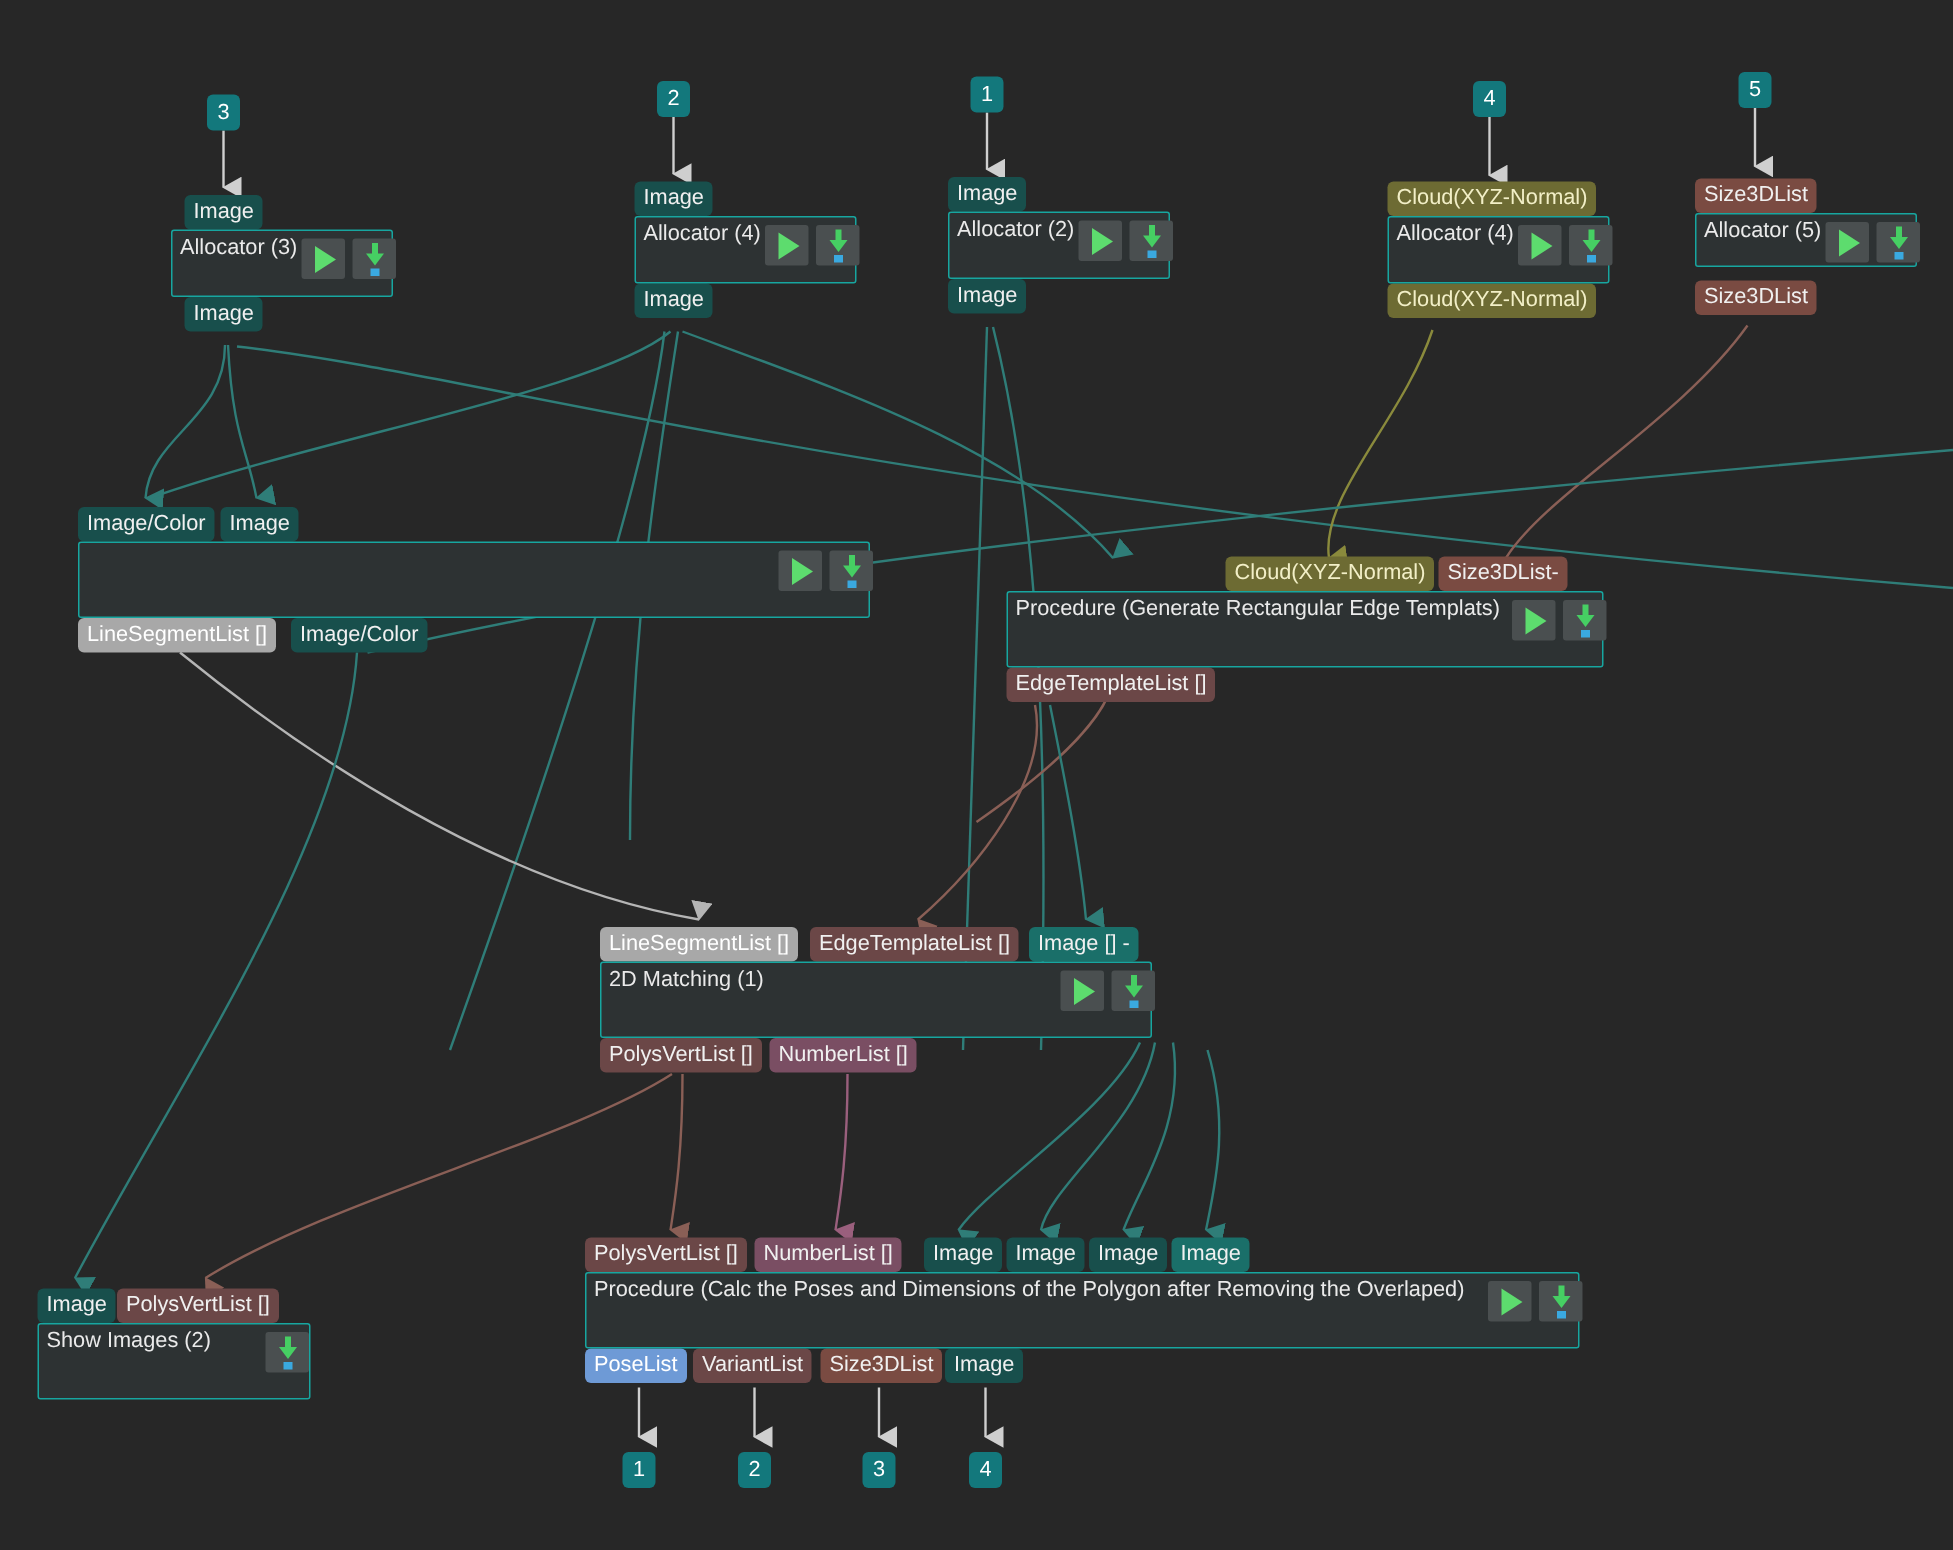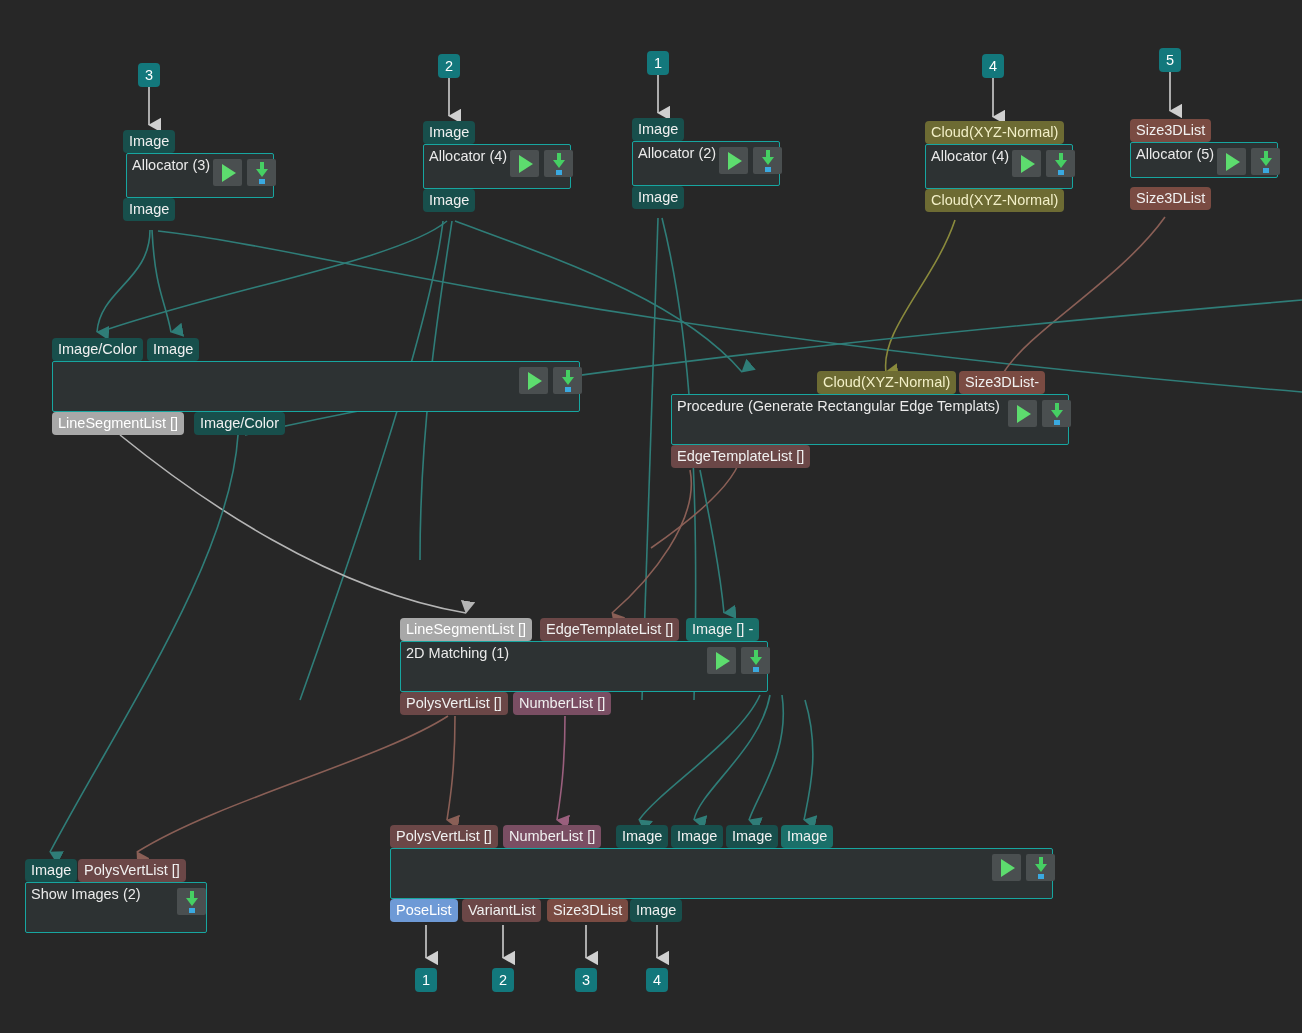--- a/index.html
+++ b/index.html
@@ -167,21 +167,21 @@
       <path d="M426,925 L426,958" stroke="#cfcfcf" marker-end="url(#ahW)"></path>
       <path d="M503,925 L503,958" stroke="#cfcfcf" marker-end="url(#ahW)"></path>
       <path d="M586,925 L586,958" stroke="#cfcfcf" marker-end="url(#ahW)"></path>
       <path d="M657,925 L657,958" stroke="#cfcfcf" marker-end="url(#ahW)"></path>
     </g>
   </svg>
 
   <div id="layer">
       <div class="chip teal" style="left: 123px; top: 130px;">Image</div>
       <div class="chip teal" style="left: 123px; top: 198px;">Image</div>
-      <div class="node" style="left: 126px; top: 153px; width: 148px; height: 45px;">
+      <div class="node" style="left: 114px; top: 153px; width: 148px; height: 45px;">
         <div class="node-title">Allocator (3)</div>
         <div class="btn play" style="left: 86px;">
           <div class="tri"></div>
         </div>
         <div class="btn dl" style="left: 120px;">
           <div class="dl-stem"></div>
           <div class="dl-head"></div>
           <div class="dl-base"></div>
         </div>
       </div>
@@ -286,20 +286,21 @@
       <div class="chip mauve" style="left: 503px; top: 825px;">NumberList []</div>
       <div class="chip teal" style="left: 616px; top: 825px;">Image</div>
       <div class="chip teal" style="left: 671px; top: 825px;">Image</div>
       <div class="chip teal" style="left: 726px; top: 825px;">Image</div>
       <div class="chip teal-hi" style="left: 781px; top: 825px;">Image</div>
       <div class="chip blue" style="left: 390px; top: 899px; text-align: center;">PoseList</div>
       <div class="chip brown" style="left: 462px; top: 899px;">VariantList</div>
       <div class="chip brown2" style="left: 547px; top: 899px;">Size3DList</div>
       <div class="chip teal" style="left: 630px; top: 899px;">Image</div>
       <div class="node" style="left: 390px; top: 848px; width: 663px; height: 51px;">
+        <div class="node-title">Procedure (Calc the Poses and  Dimensions of the Polygon after Removing the Overlaped)</div>
         <div class="btn play" style="left: 601px;">
           <div class="tri"></div>
         </div>
         <div class="btn dl" style="left: 635px;">
           <div class="dl-stem"></div>
           <div class="dl-head"></div>
           <div class="dl-base"></div>
         </div>
       </div>
       <div class="chip teal" style="left: 25px; top: 859px;">Image</div>

